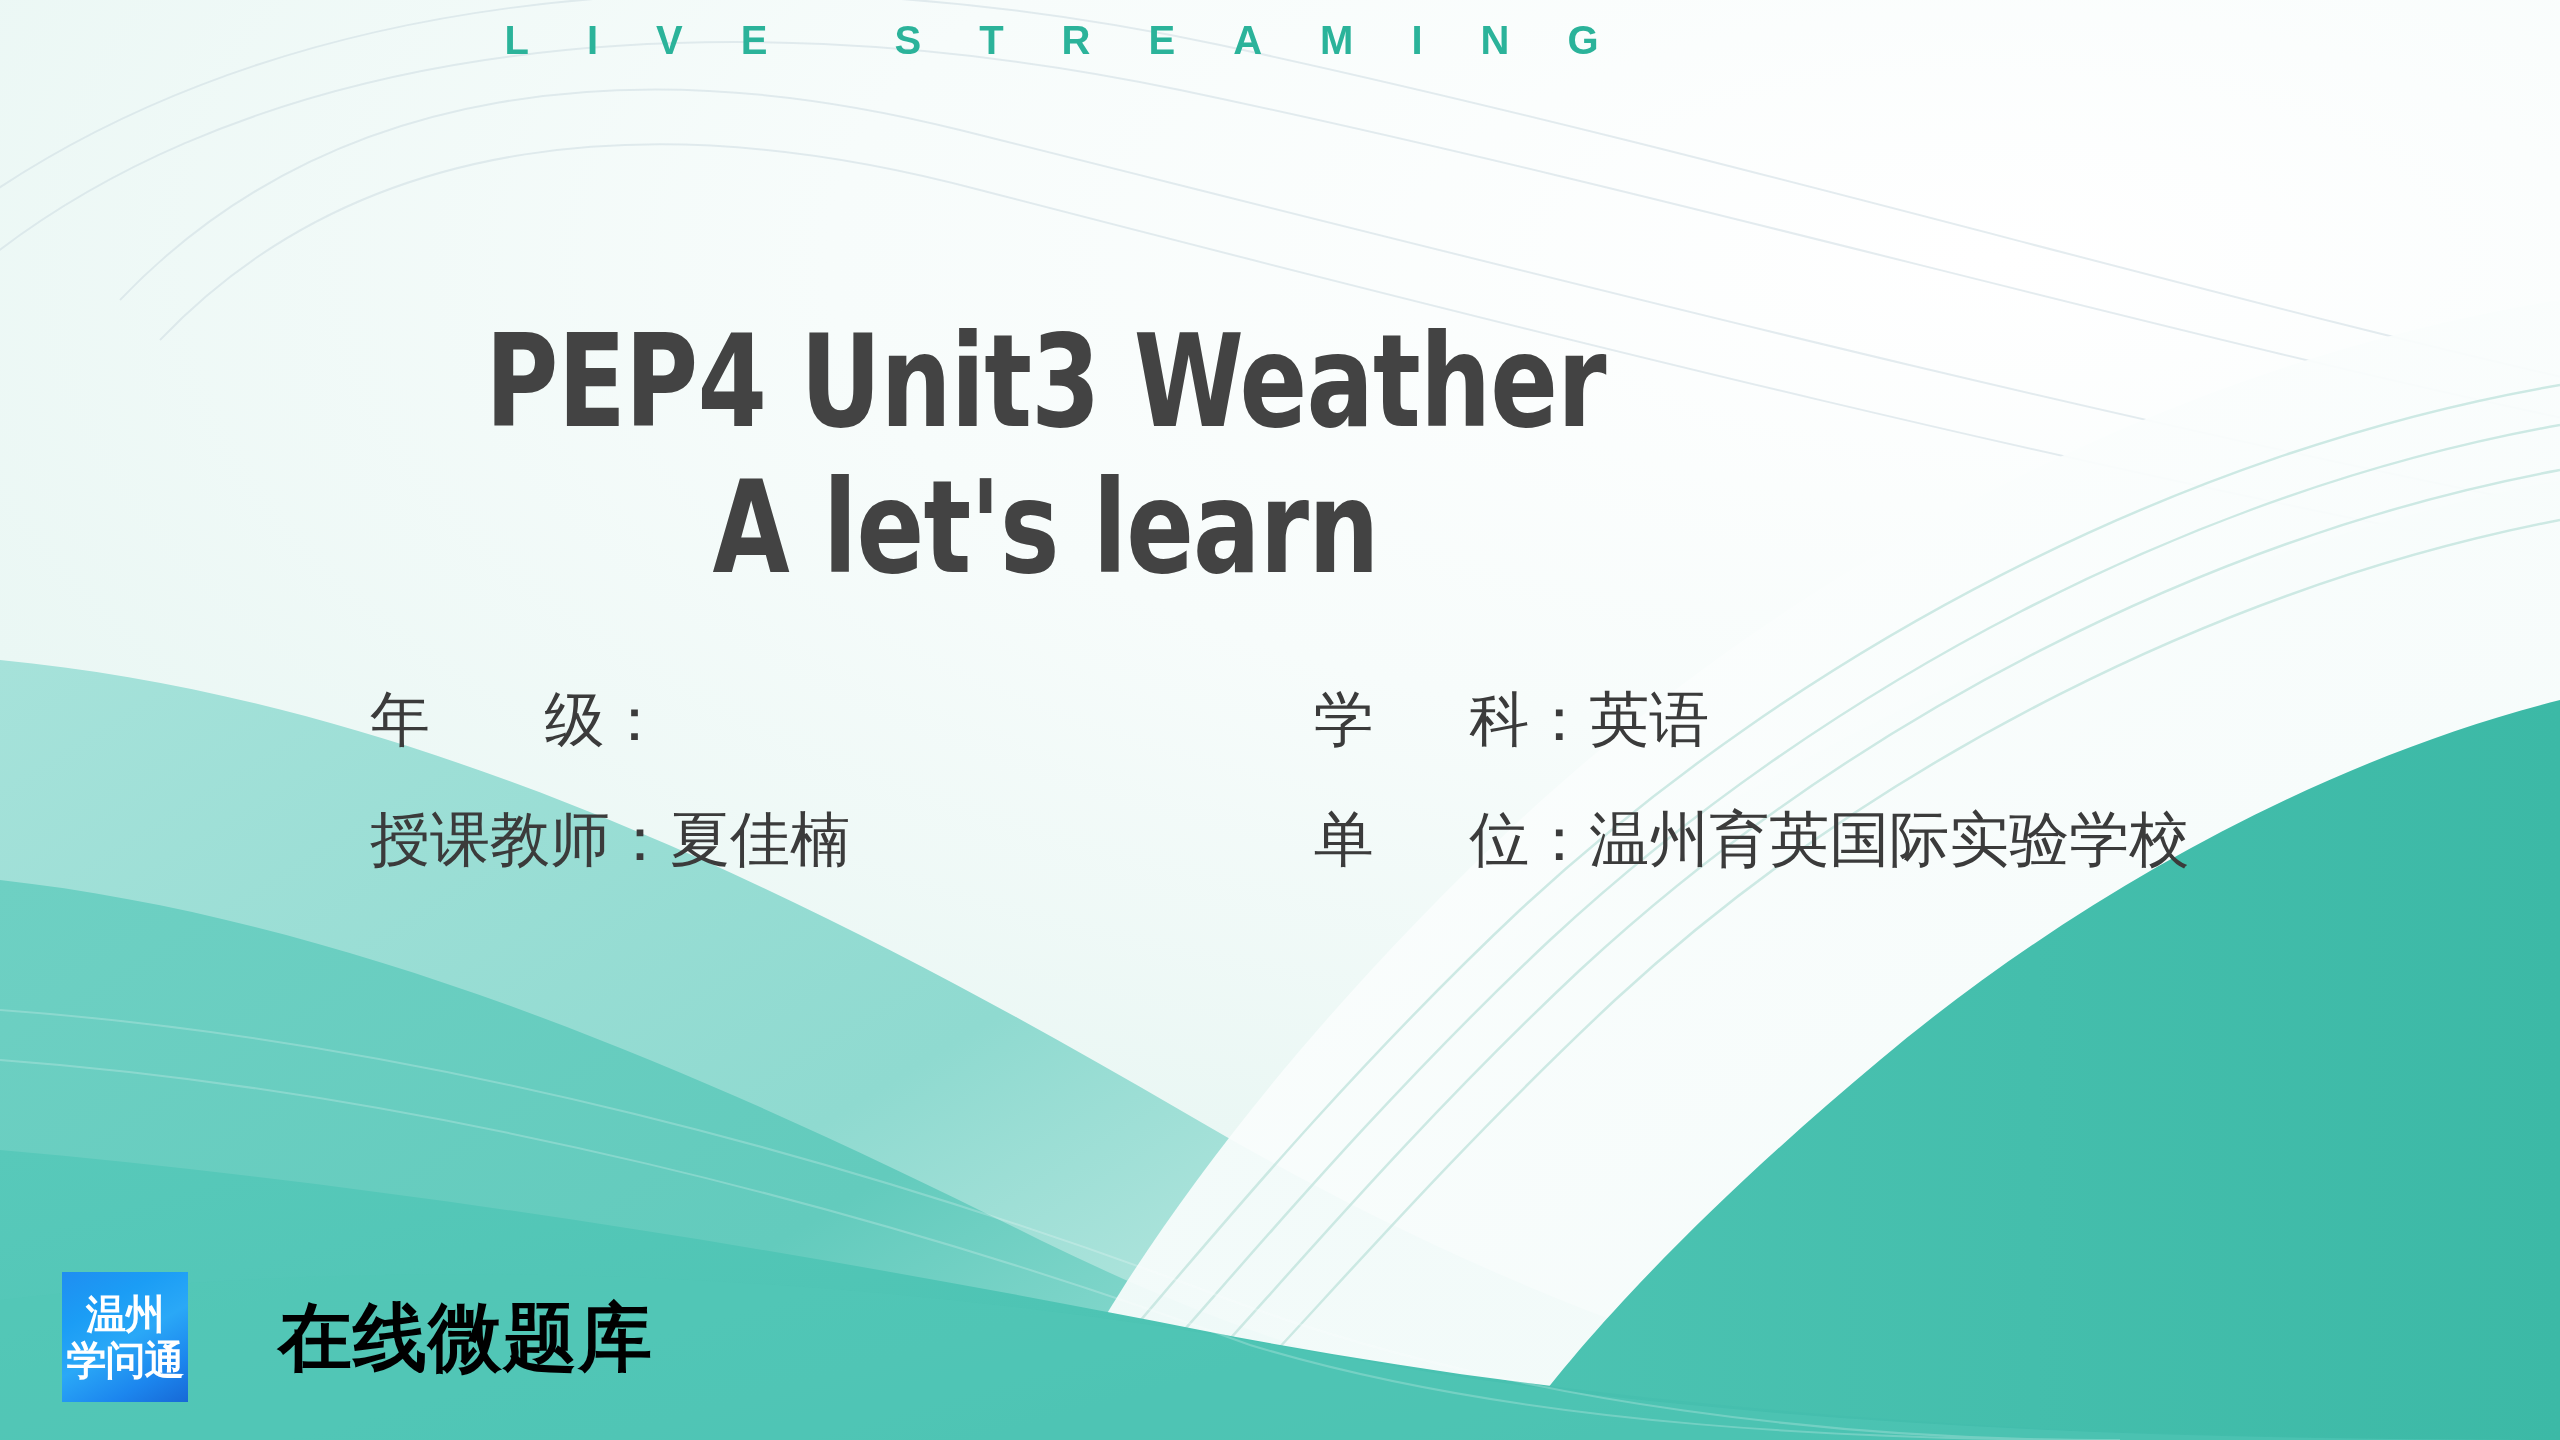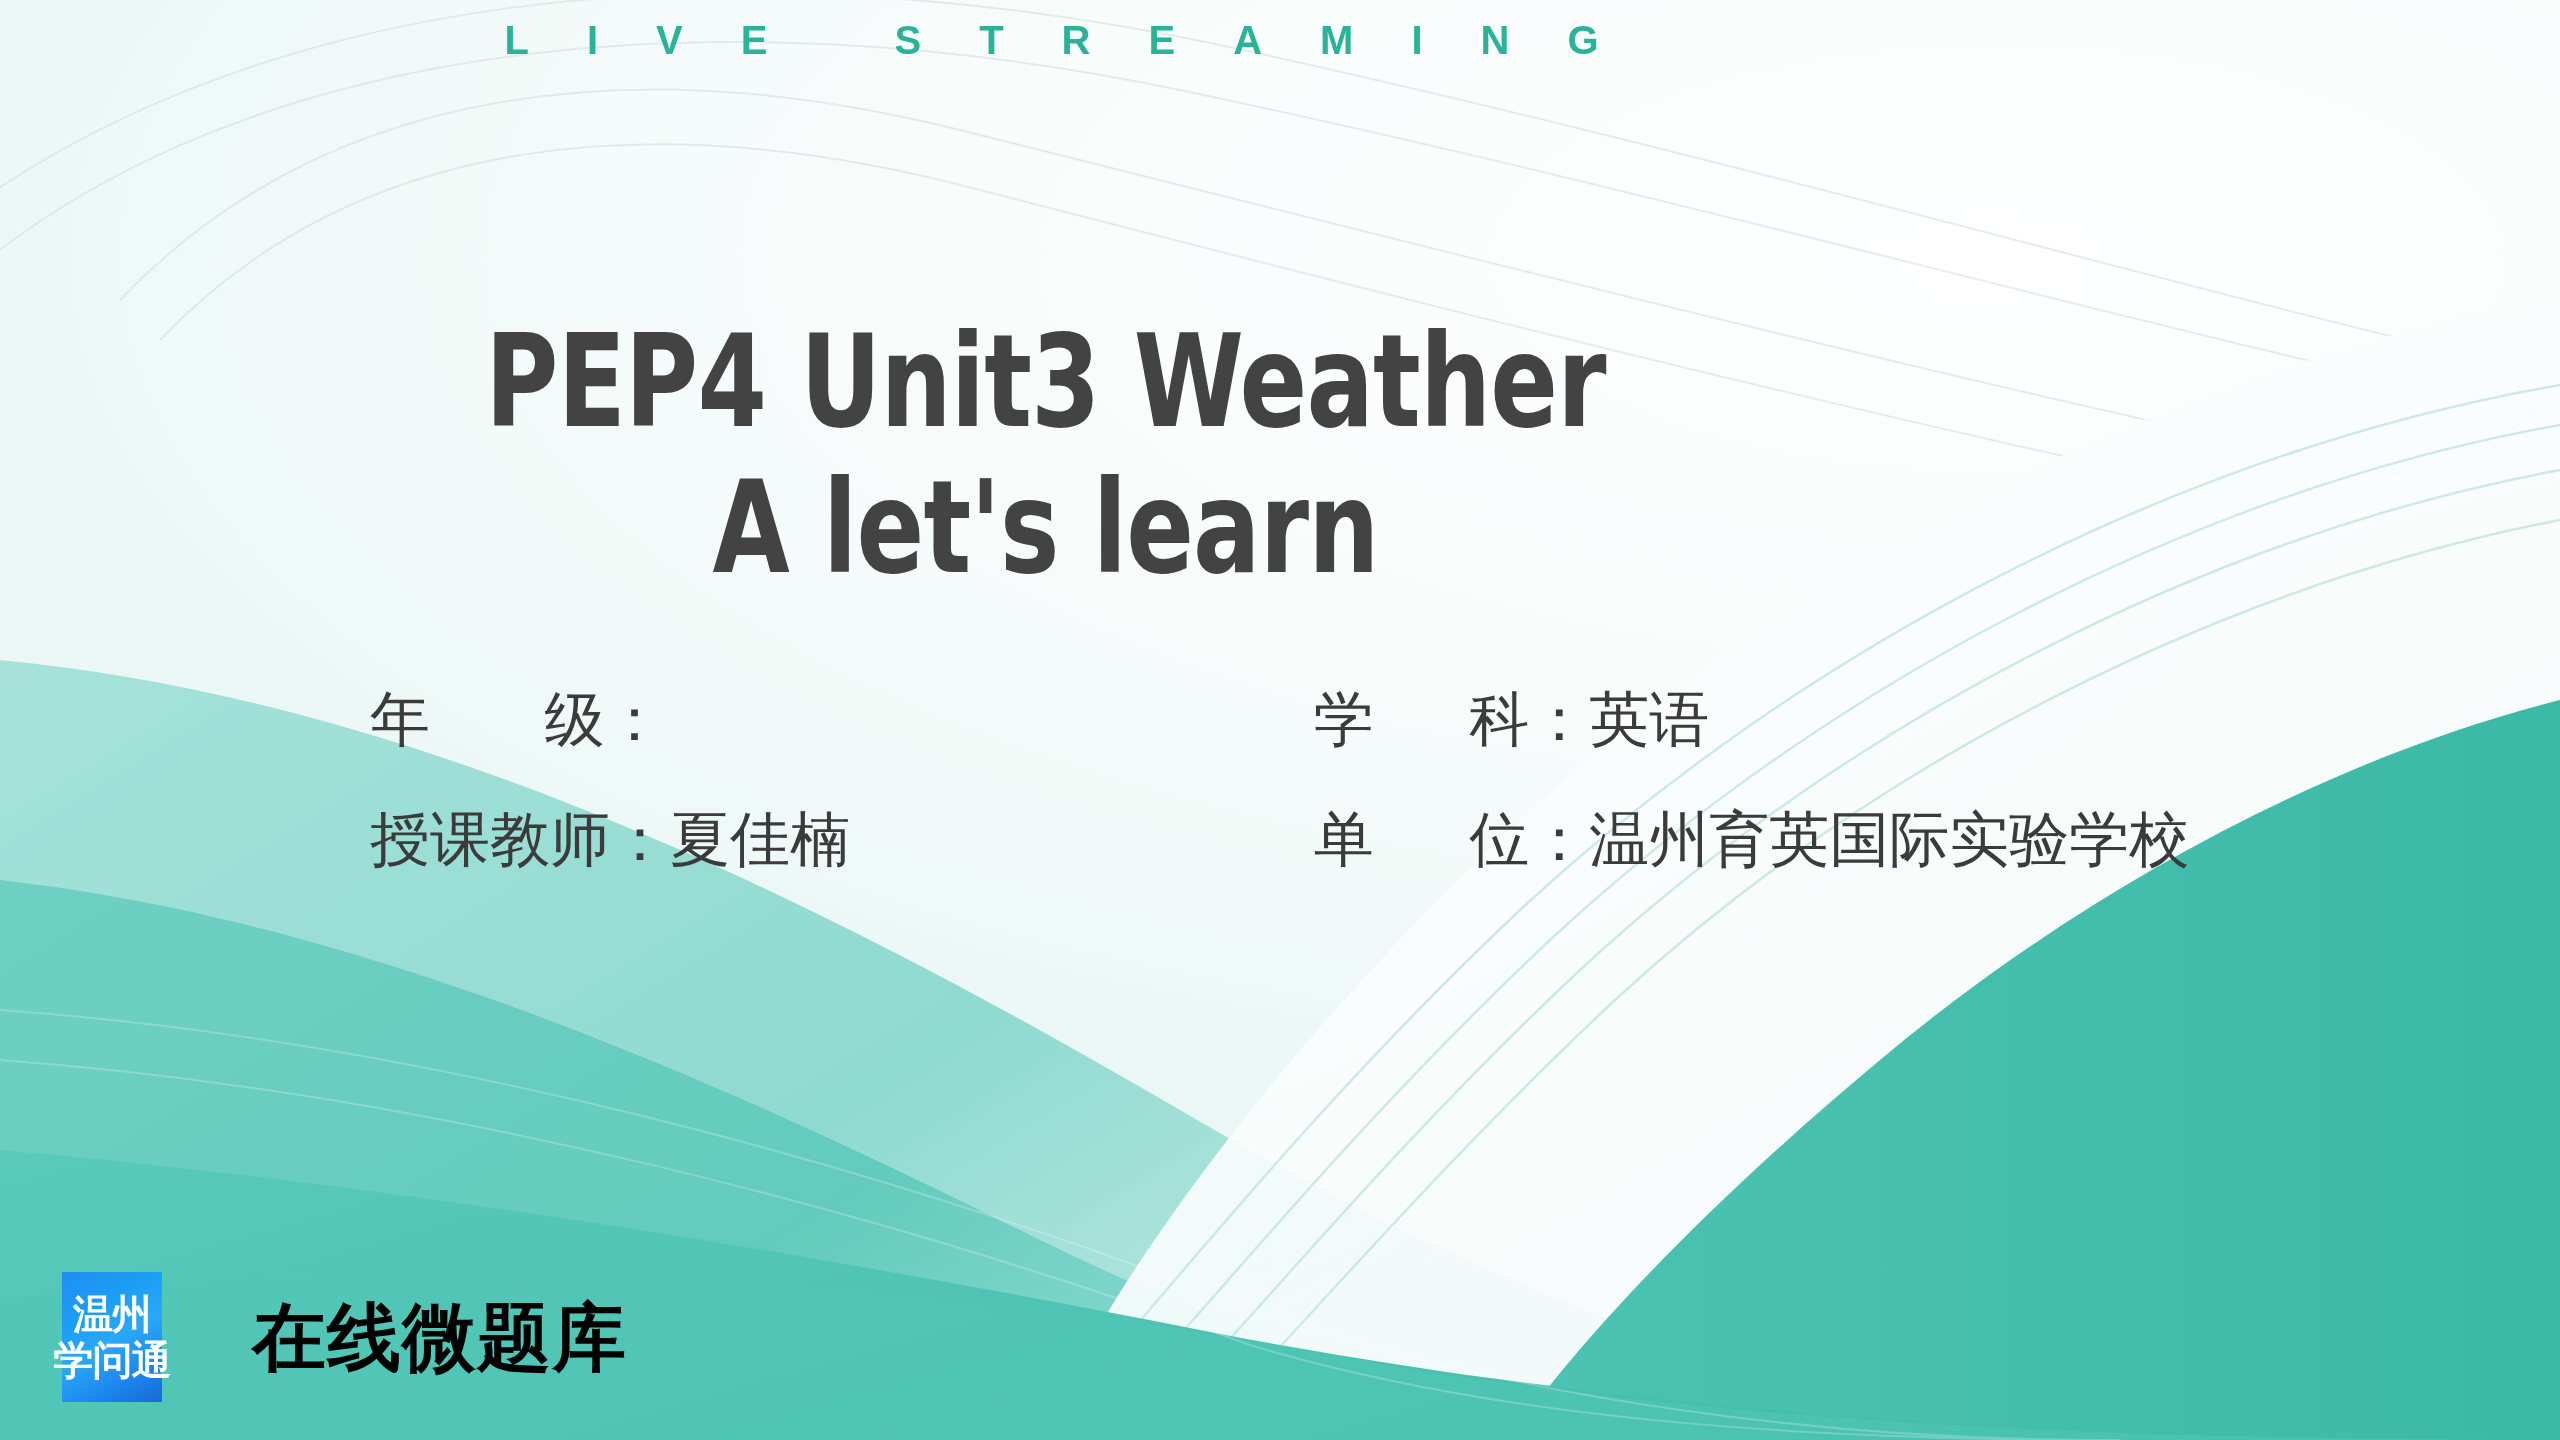--- a/index.html
+++ b/index.html
@@ -103,21 +103,21 @@
 
   
   .brand {
     position: absolute;
     left: 62px;
     bottom: 38px;
     display: flex;
     align-items: center;
   }
   .brand-logo {
-    width: 100px;
+    width: 126px;
     height: 130px;
     background: linear-gradient(150deg, #1f8ef1 0%, #1b9df5 28%, #2aa8f7 52%, #1c86ee 78%, #1769d6 100%);
     display: flex;
     flex-direction: column;
     justify-content: center;
     align-items: center;
     box-sizing: border-box;
     padding: 6px 0;
   }
   .brand-logo-line {

